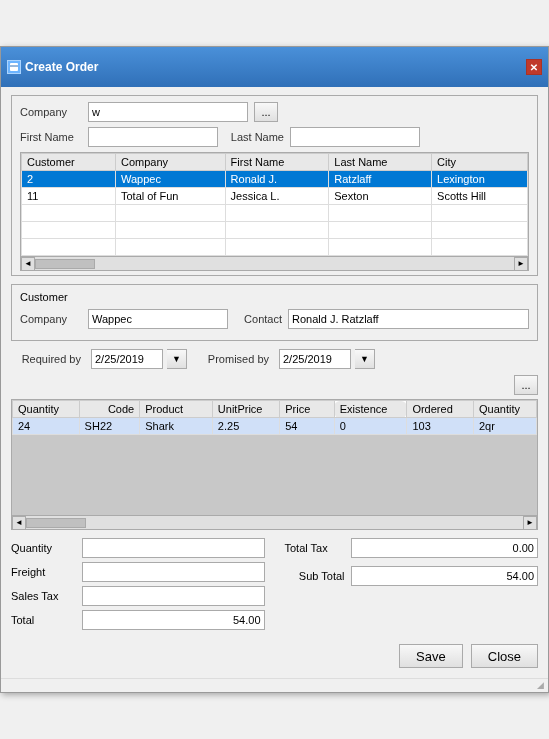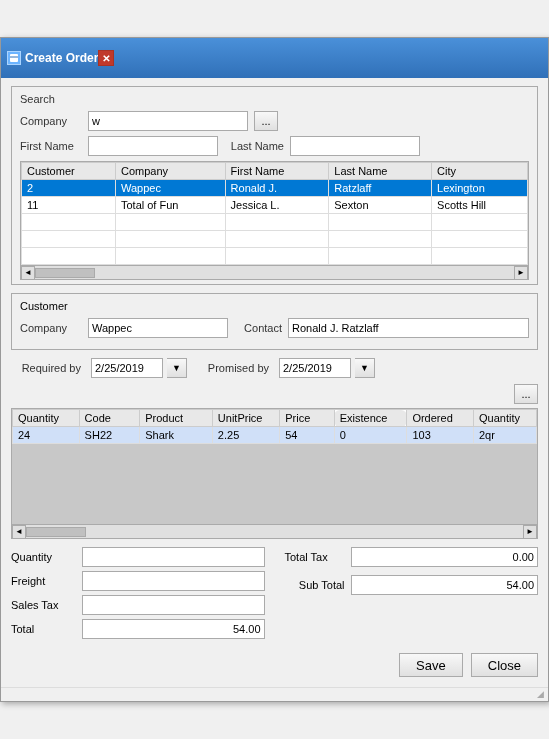--- a/index.html
+++ b/index.html
@@ -17,21 +17,21 @@
       background: #f0f0f0;
       border: 1px solid #999;
       box-shadow: 2px 2px 6px rgba(0,0,0,0.3);
     }
     .title-bar {
       background: linear-gradient(to bottom, #4a90d9, #3070b8);
       color: white;
       padding: 20px 6px;
       display: flex;
       align-items: center;
-      justify-content: flex-start;
+      justify-content: space-between;
       height: 24px;
     }
     .title-bar-left {
       display: flex;
       align-items: center;
       gap: 4px;
     }
     .title-icon {
       width: 14px;
       height: 14px;
@@ -324,21 +324,20 @@
           </svg>
       </div>
       <span class="title-text">Create Order</span>
     </div>
     <div class="close-btn">✕</div>
   </div>
 
   <div class="content">
 
     <div class="search-section">
-      <div class="search-section-title">Search</div>
       <div class="form-row">
         <span class="field-label">Company</span>
         <input type="text" style="width: 160px;" value="w">
         <button class="btn-dots">...</button>
       </div>
       <div class="form-row">
         <span class="field-label">First Name</span>
         <input type="text" style="width: 130px;">
         <span class="field-label" style="min-width:60px; text-align:right;">Last Name</span>
         <input type="text" style="width: 130px;">
@@ -428,21 +427,21 @@
 
     <div style="display:flex; justify-content:flex-end; margin-bottom:4px;">
       <button class="btn-dots">...</button>
     </div>
 
     <div class="order-table-container">
       <table class="order-table">
         <thead>
           <tr>
             <th style="width:55px;">Quantity</th>
-            <th style="width:50px;">Code</th>
+            <th style="width:50px;text-align:right;">Code</th>
             <th style="width:60px;">Product</th>
             <th style="width:55px;">UnitPrice</th>
             <th style="width:45px;">Price</th>
             <th style="width:60px;border-radius:6px;">Existence</th>
             <th style="width:55px;">Ordered</th>
             <th style="width:50px;">Quantity</th>
           </tr>
         </thead>
         <tbody id="order-tbody">
         <tr class="selected">

